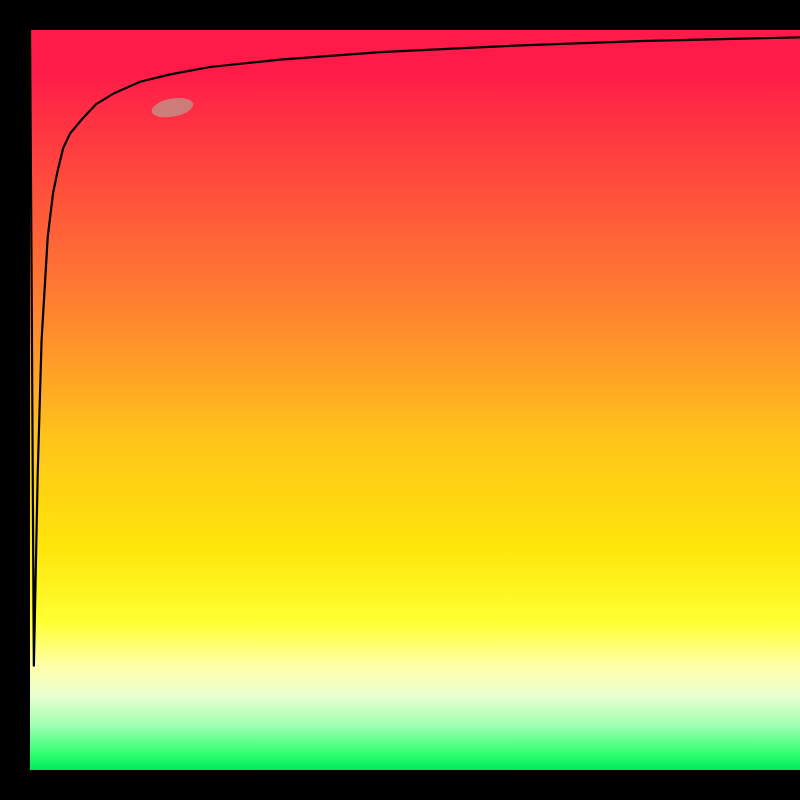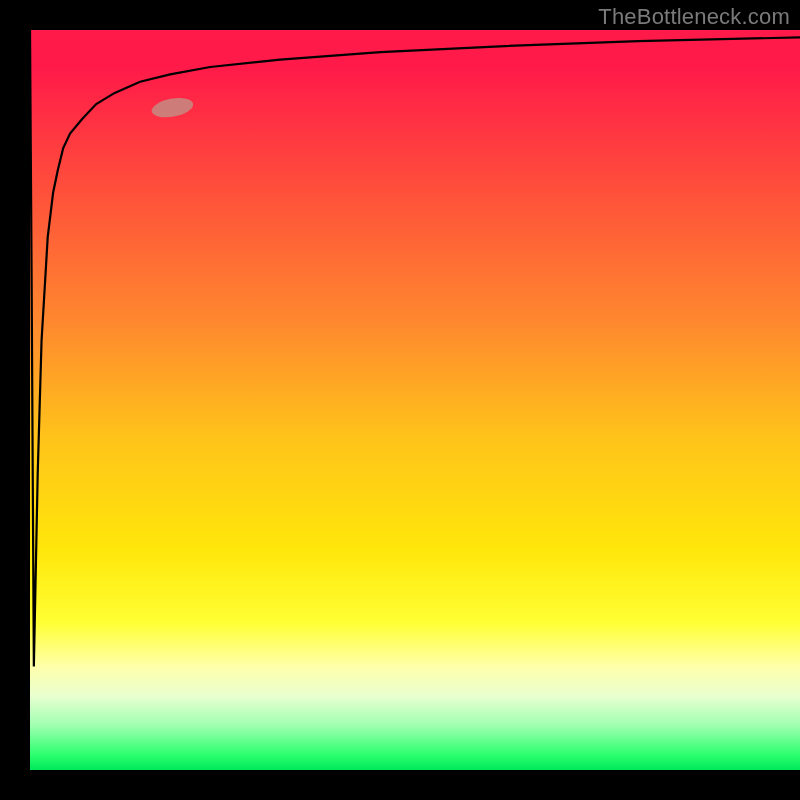--- a/index.html
+++ b/index.html
@@ -68,21 +68,20 @@
   .marker {
     fill: #c58b82;
     opacity: 0.85;
   }
 </style>
 </head>
 <body>
 
 <div class="frame">
 
-  <div class="attribution">TheBottleneck.com</div>
 
   <div class="plot-area">
     <div class="gradient"></div>
 
     <svg class="curve-svg" viewBox="0 0 770 740" preserveAspectRatio="none">
       <path id="bottleneck-curve" class="curve-path" d="M 0.00 0.00 L 1.54 236.80 L 3.85 636.40 L 7.70 444.00 L 11.55 310.80 L 17.71 207.20 L 23.10 162.80 L 27.72 140.60 L 33.11 118.40 L 40.04 103.60 L 52.36 88.80 L 66.22 74.00 L 84.70 62.90 L 110.11 51.80 L 140.14 44.40 L 180.18 37.00 L 250.25 29.60 L 350.35 22.20 L 469.70 16.28 L 608.30 11.10 L 770.00 7.40"></path>
       <ellipse id="curve-marker" class="marker" rx="21" ry="9" cx="142.45" cy="77.70" transform="rotate(-10.5 142.45 77.70)"></ellipse>
     </svg>
   </div>
 

